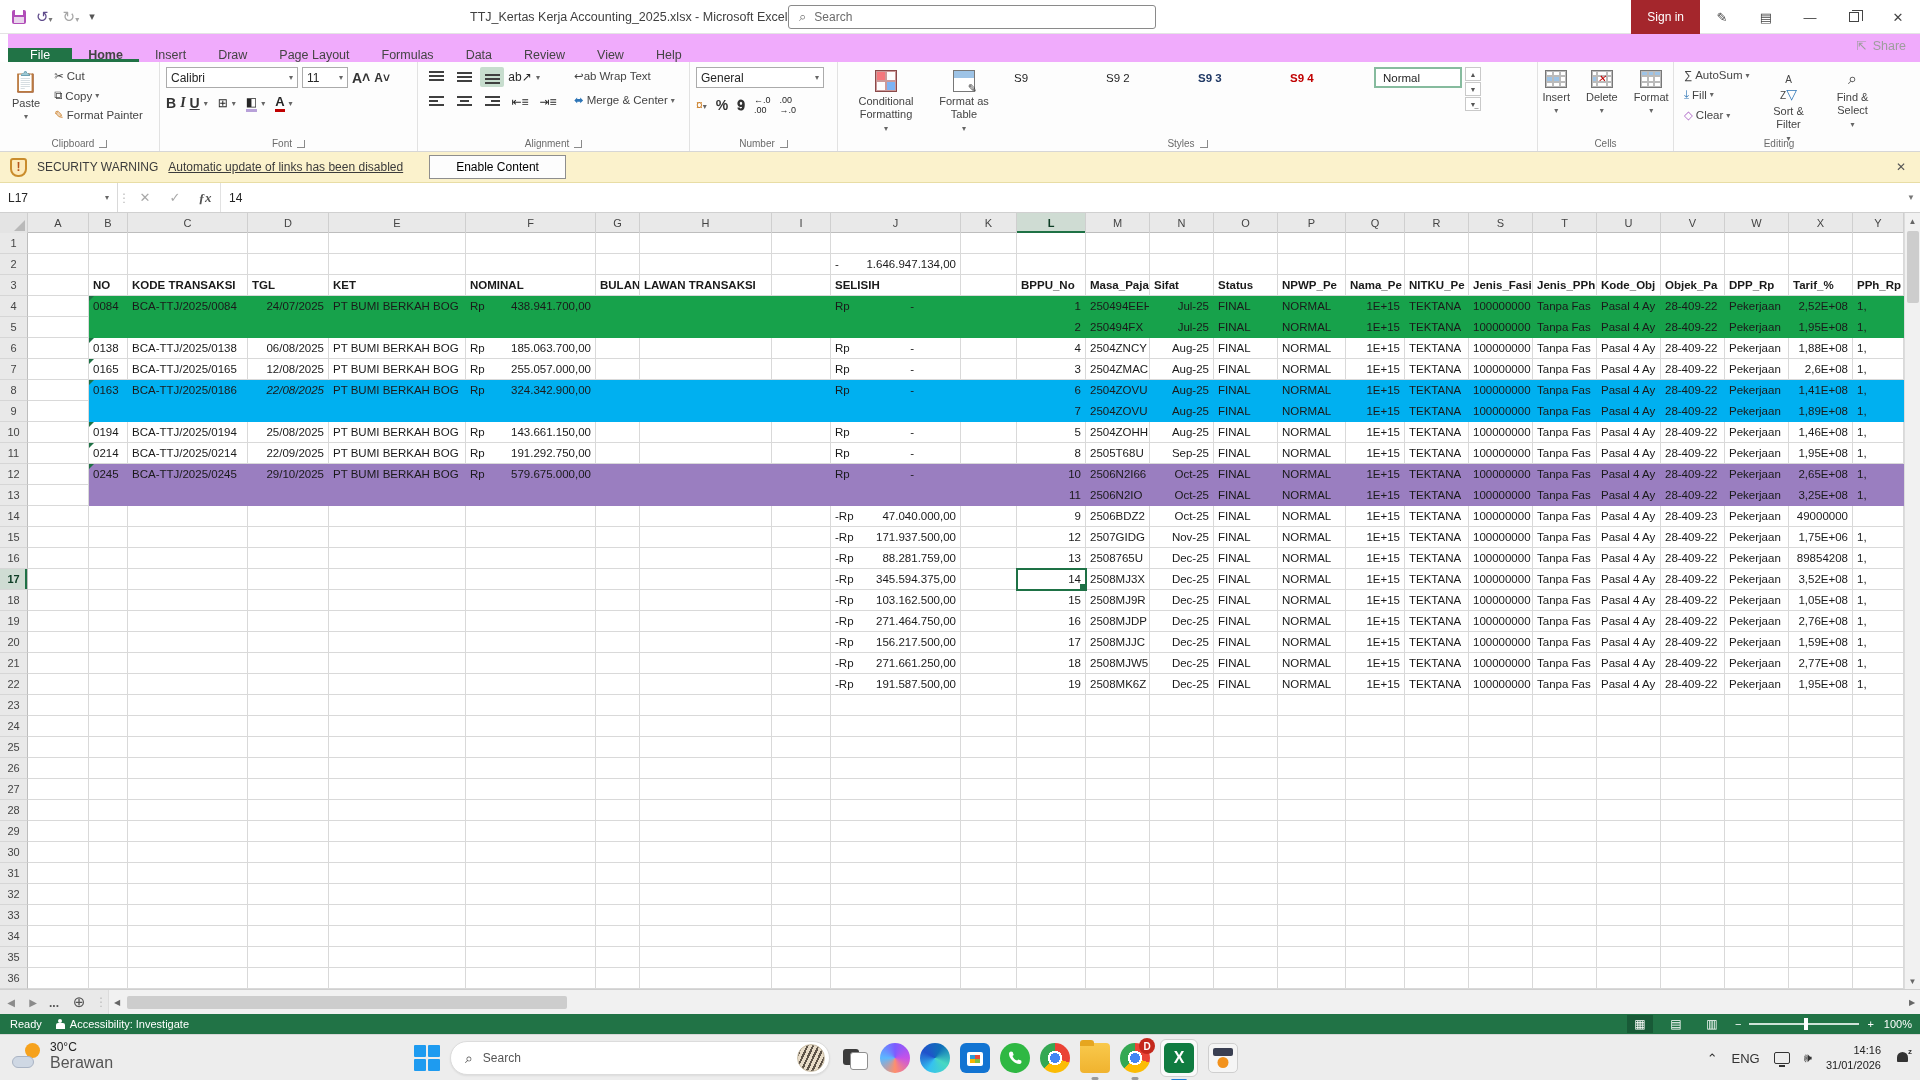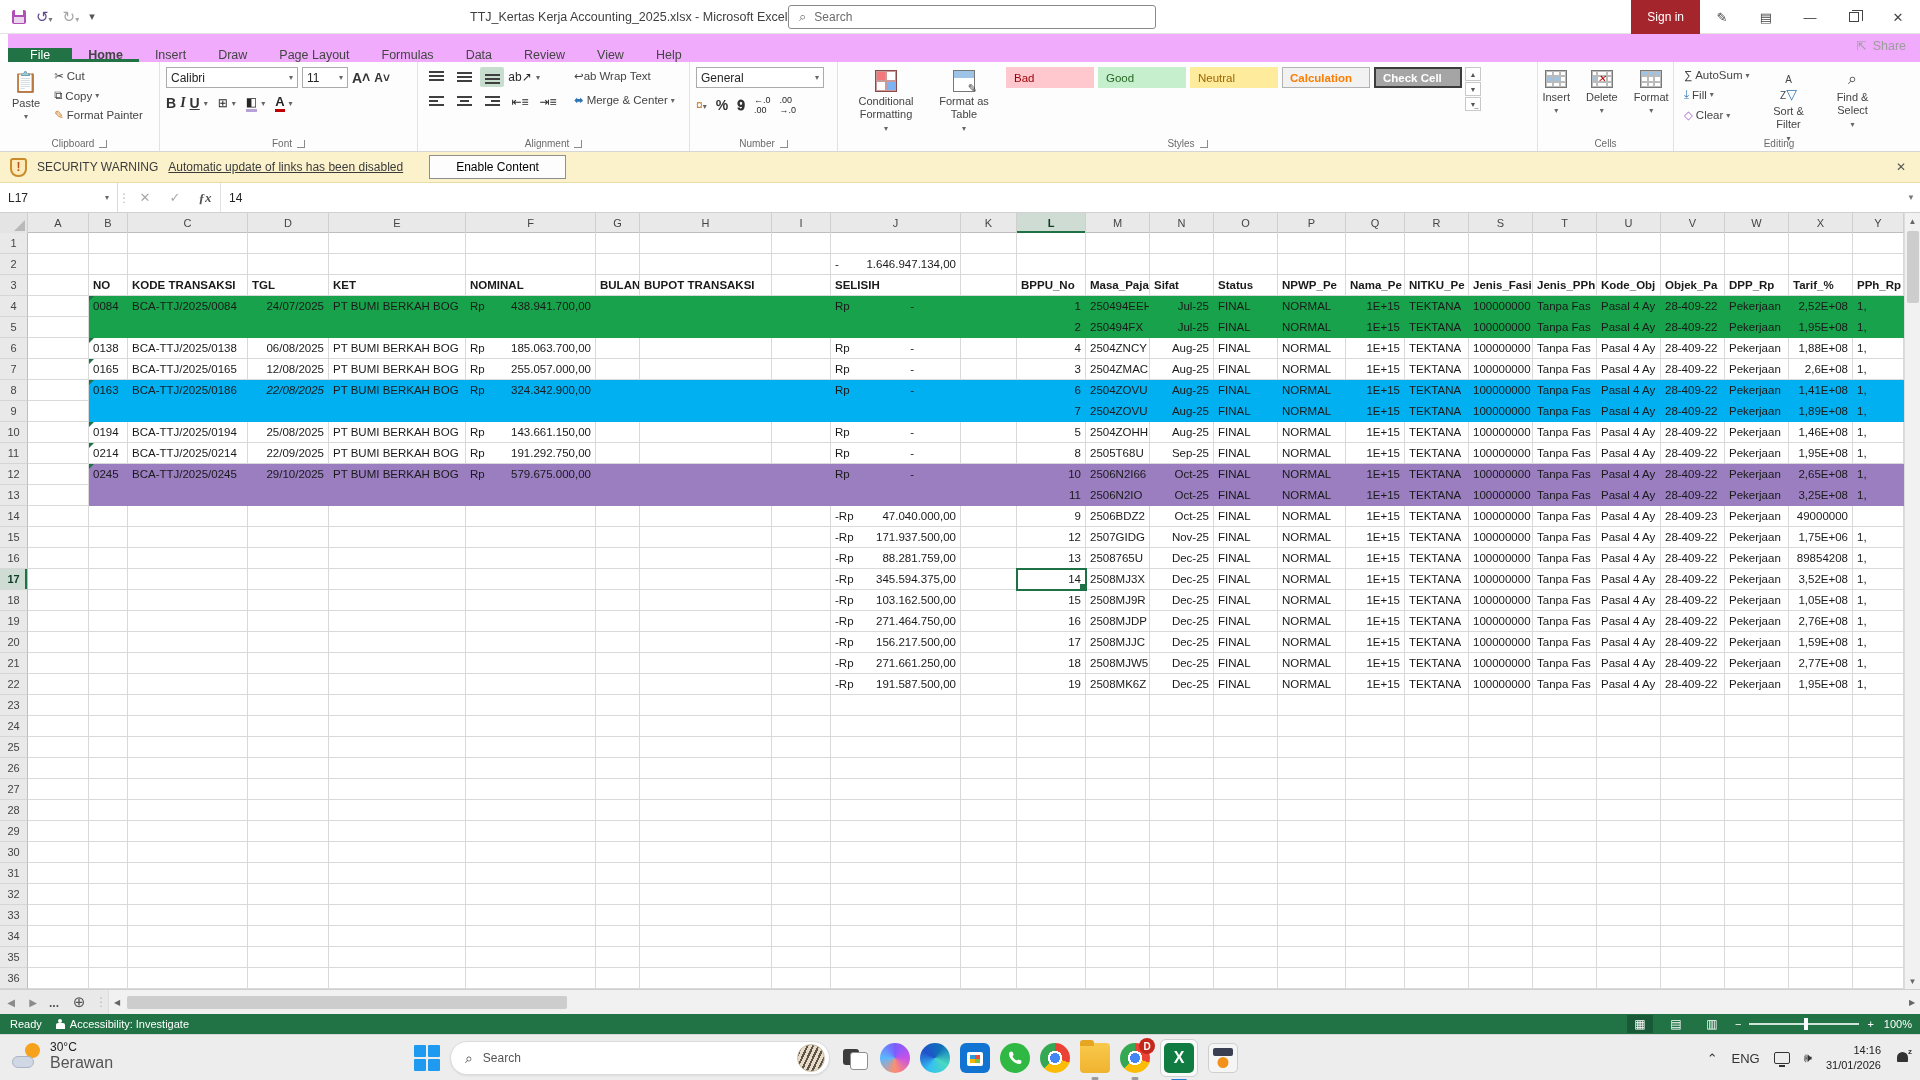--- a/index.html
+++ b/index.html
@@ -390,25 +390,25 @@
         <span style="width:72px;line-height:1.2">Conditional Formatting</span>
           <span class="ddv">▾</span>
       </div>
       <div class="bigbtn">
         <span class="faticon"></span>
         <span style="width:60px;line-height:1.2">Format as Table</span>
           <span class="ddv">▾</span>
       </div>
       <div id="gallery">
           <div class="galrow">
-            <div class="gal bad">Bad</div>
-            <div class="gal good">Good</div>
-            <div class="gal neutral">Neutral</div>
-            <div class="gal calc">Calculation</div>
-            <div class="gal check">Check Cell</div>
+            <div class="gal s9">S9</div>
+            <div class="gal s9">S9 2</div>
+            <div class="gal s93">S9 3</div>
+            <div class="gal s94">S9 4</div>
+            <div class="gal normal">Normal</div>
           </div>
         </div>
       <div id="galarrows">
         <div>▲</div>
         <div>▼</div>
         <div>▼̲</div>
       </div>
     </div>
     <div class="glabel">
         <span>Styles</span>
@@ -617,21 +617,21 @@
       </div>
       <div class="grow">
         <div class="rowh" style="width: 28px;">3</div>
         <div class="cell" style="width: 61px;"></div>
         <div class="cell b" style="width: 39px;">NO</div>
         <div class="cell b" style="width: 120px;">KODE TRANSAKSI</div>
         <div class="cell b" style="width: 81px;">TGL</div>
         <div class="cell b" style="width: 137px;">KET</div>
         <div class="cell b" style="width: 130px;">NOMINAL</div>
         <div class="cell b" style="width: 44px;">BULAN</div>
-        <div class="cell b" style="width: 132px;">BUPOT TRANSAKSI</div>
+        <div class="cell b" style="width: 132px;">LAWAN TRANSAKSI</div>
         <div class="cell" style="width: 59px;"></div>
         <div class="cell b" style="width: 130px;">SELISIH</div>
         <div class="cell" style="width: 56px;"></div>
         <div class="cell b" style="width: 69px;">BPPU_No</div>
         <div class="cell b" style="width: 64px;">Masa_Paja</div>
         <div class="cell b" style="width: 64px;">Sifat</div>
         <div class="cell b" style="width: 64px;">Status</div>
         <div class="cell b" style="width: 68px;">NPWP_Pe</div>
         <div class="cell b" style="width: 59px;">Nama_Pe</div>
         <div class="cell b" style="width: 64px;">NITKU_Pe</div>

